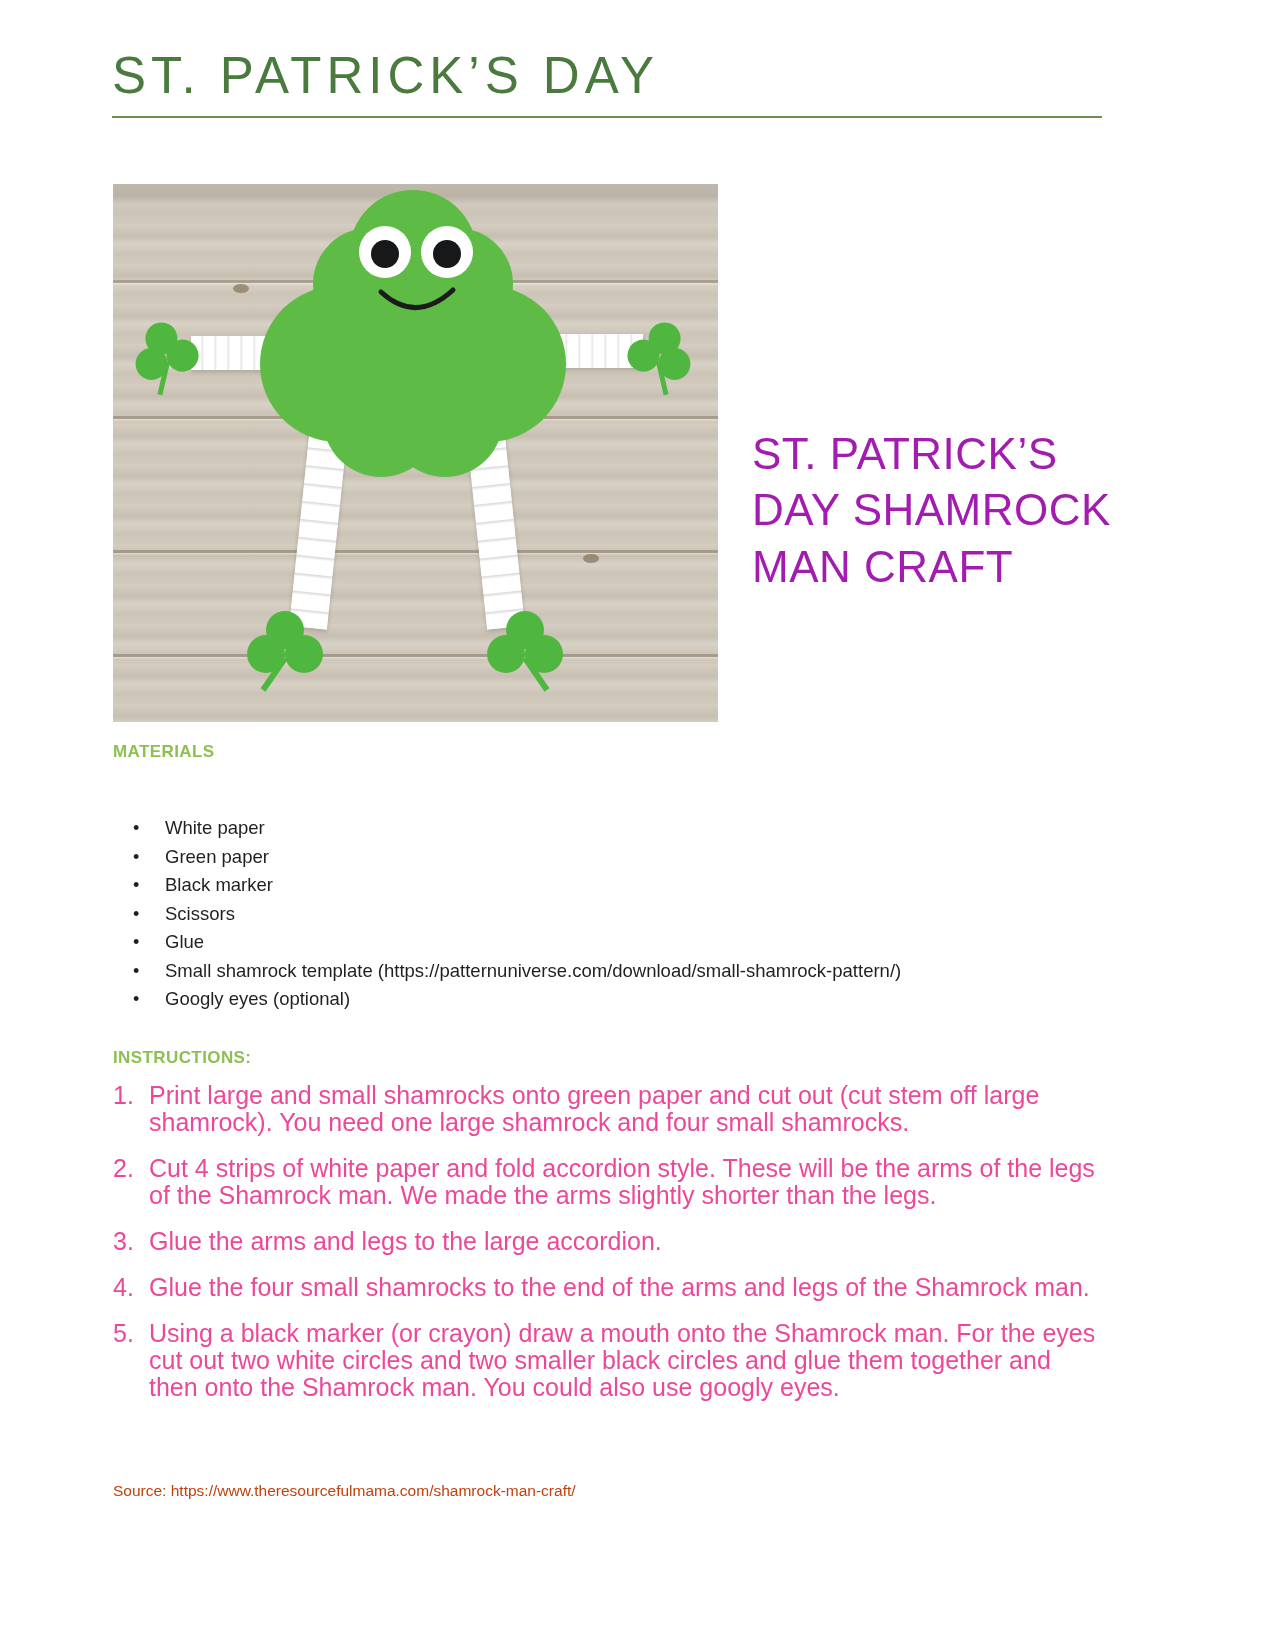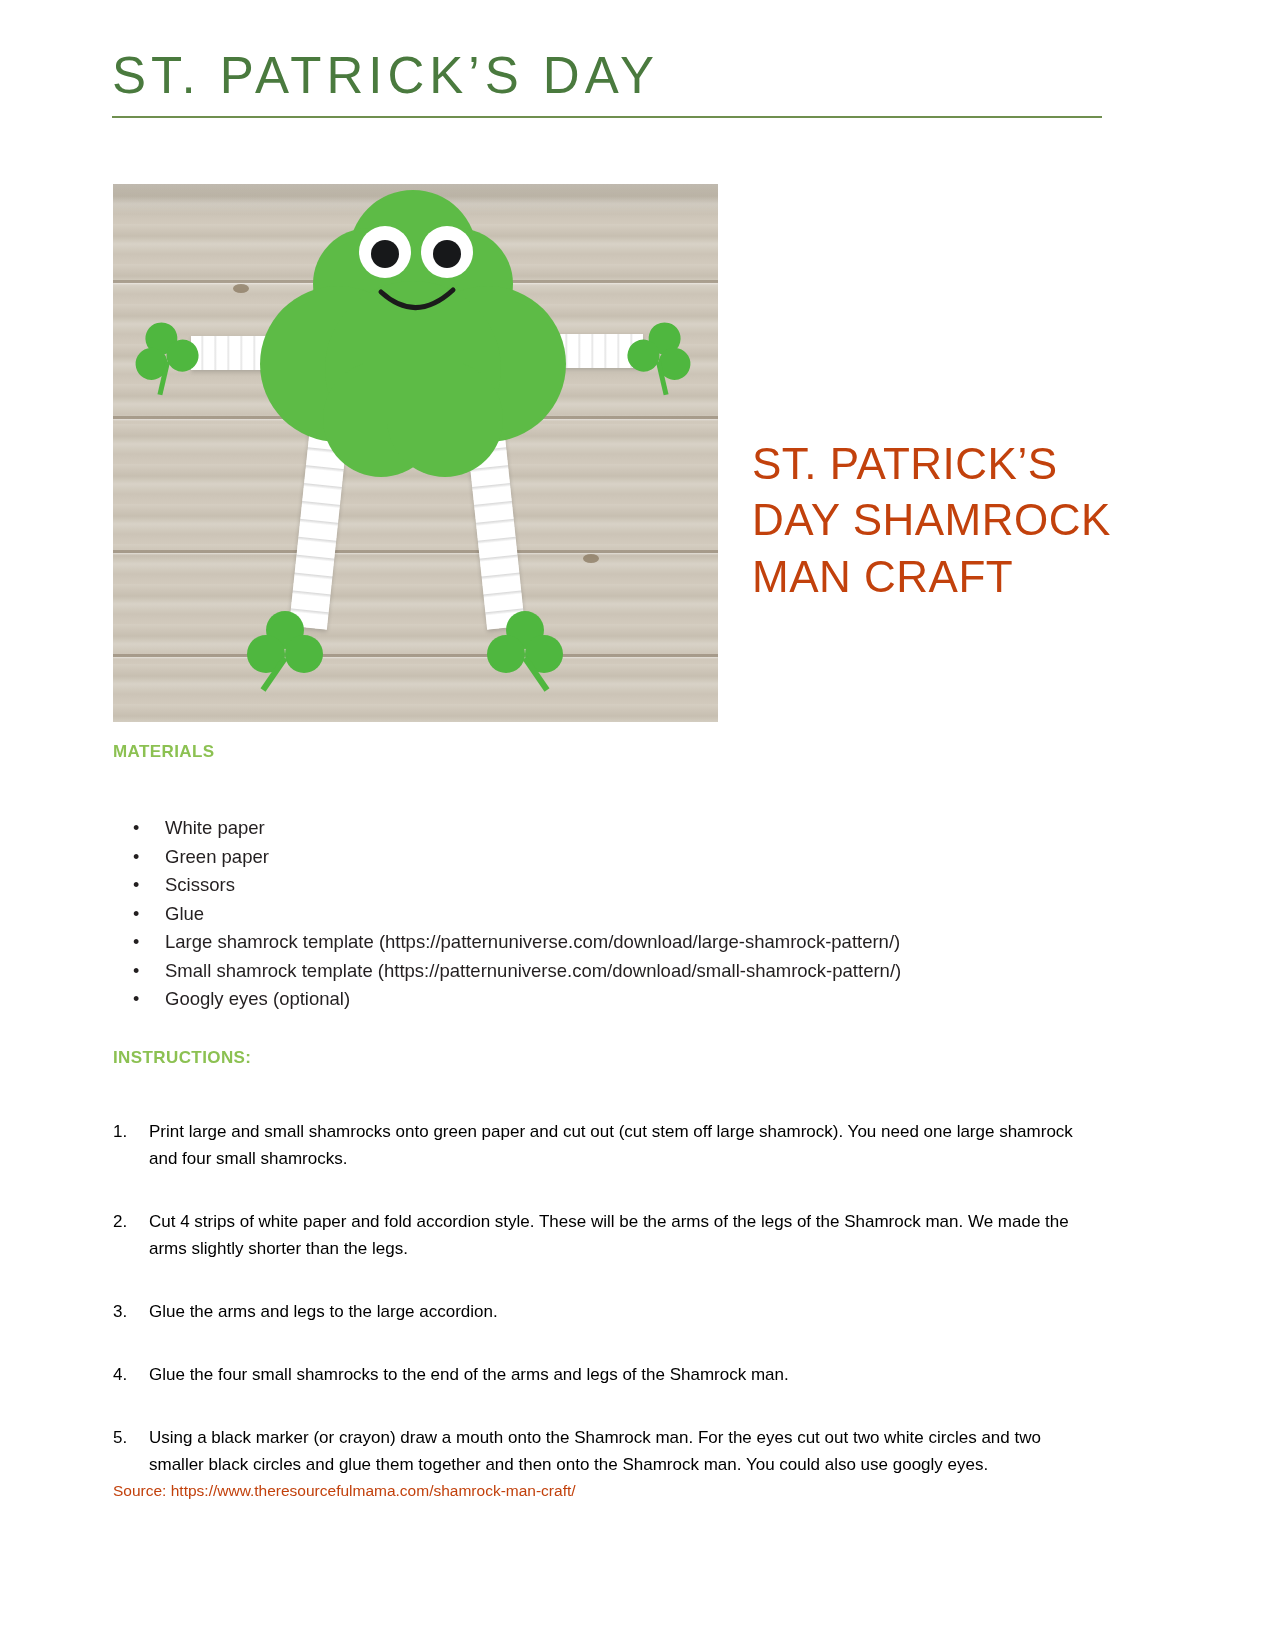--- a/index.html
+++ b/index.html
@@ -95,25 +95,25 @@
   }
   .limb.vert {
     background:
       repeating-linear-gradient(180deg,#ffffff 0px,#ffffff 14px,#dcdcdc 15px,#ffffff 18px);
   }
 
   
   .side-title {
     position: absolute;
     left: 752px;
-    top: 436px;
+    top: 426px;
     width: 400px;
     font-size: 44px;
     line-height: 1.28;
-    color: #c2410c;
+    color: #a21caf;
     font-weight: 400;
     letter-spacing: 0.5px;
   }
 
   
   .section-head {
     position: absolute;
     left: 113px;
     font-size: 17px;
     font-weight: bold;
@@ -153,25 +153,24 @@
     top: 1082px;
     width: 985px;
     margin: 0;
     padding: 0;
     list-style: none;
     counter-reset: stepc;
   }
   .steps li {
     position: relative;
     padding-left: 36px;
-    font-size: 17px;
+    font-size: 25px;
     line-height: 27px;
     margin-bottom: 19px;
-    color: #000000;
-    margin-top: 36px;
+    color: #ec4899;
   }
   .steps li::before {
     counter-increment: stepc;
     content: counter(stepc) ".";
     position: absolute;
     left: 0;
     top: 0;
   }
 
   .source {
@@ -265,23 +264,23 @@
       </svg>
     </div>
   </div>
 
   <div class="side-title">ST. PATRICK’S DAY SHAMROCK MAN CRAFT</div>
 
   <div class="section-head" id="materials-head">MATERIALS</div>
   <ul class="materials-list">
     <li>White paper</li>
     <li>Green paper</li>
+    <li>Black marker</li>
     <li>Scissors</li>
     <li>Glue</li>
-    <li>Large shamrock template (https://patternuniverse.com/download/large-shamrock-pattern/)</li>
     <li>Small shamrock template (https://patternuniverse.com/download/small-shamrock-pattern/)</li>
     <li>Googly eyes (optional)</li>
   </ul>
 
   <div class="section-head" id="instructions-head">INSTRUCTIONS:</div>
   <ol class="steps">
     <li>Print large and small shamrocks onto green paper and cut out (cut stem off large shamrock). You need one large shamrock and four small shamrocks.</li>
     <li>Cut 4 strips of white paper and fold accordion style. These will be the arms of the legs of the Shamrock man. We made the arms slightly shorter than the legs.</li>
     <li>Glue the arms and legs to the large accordion.</li>
     <li>Glue the four small shamrocks to the end of the arms and legs of the Shamrock man.</li>

